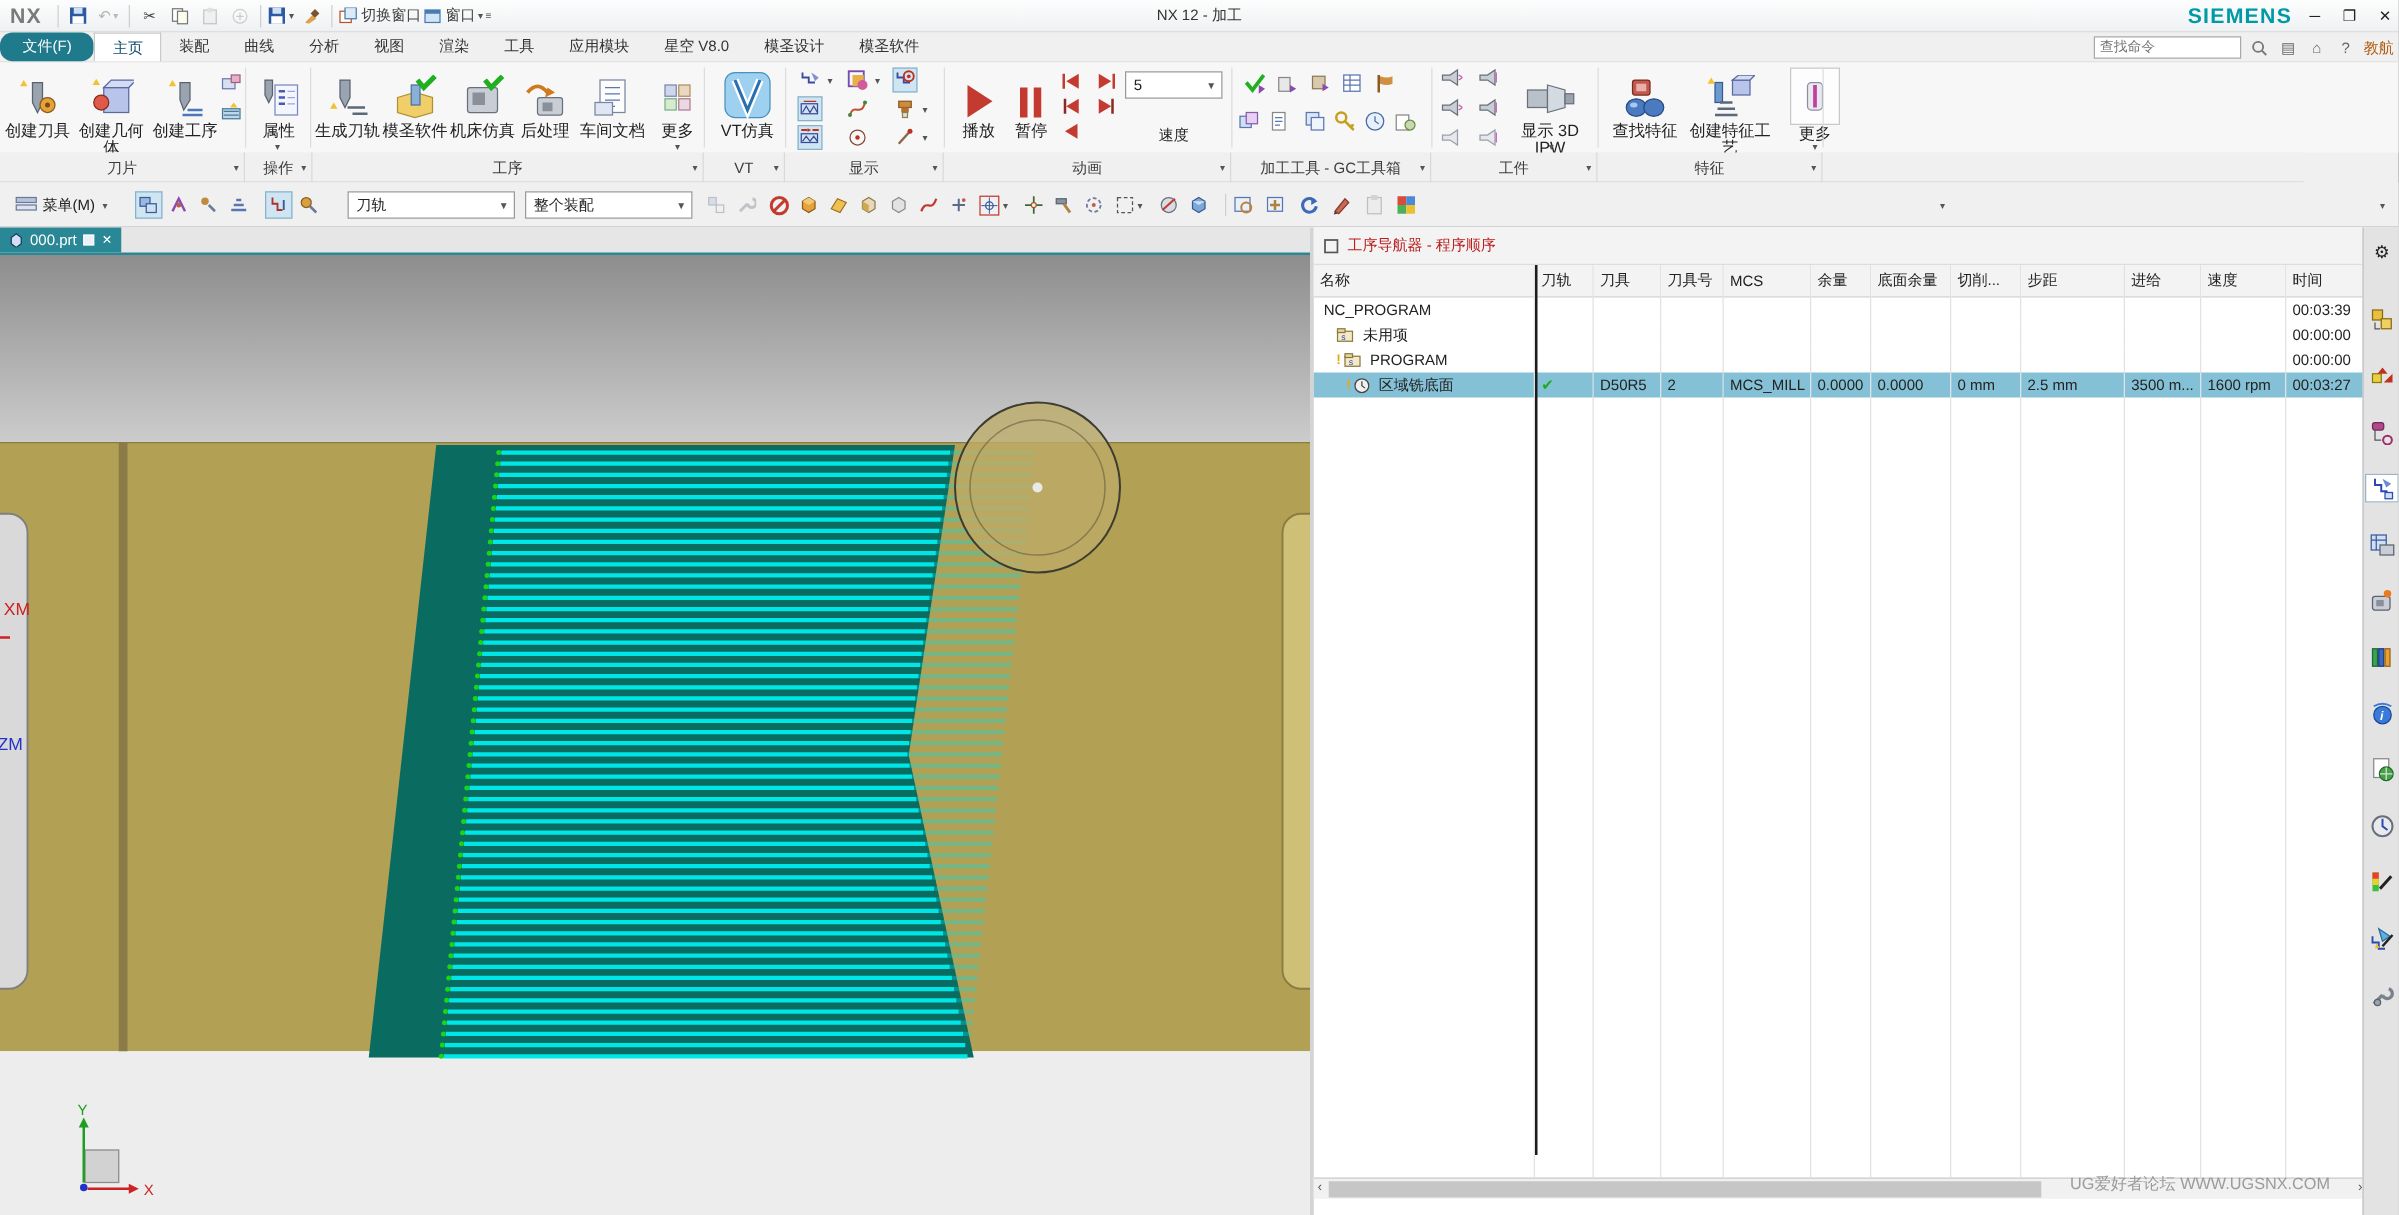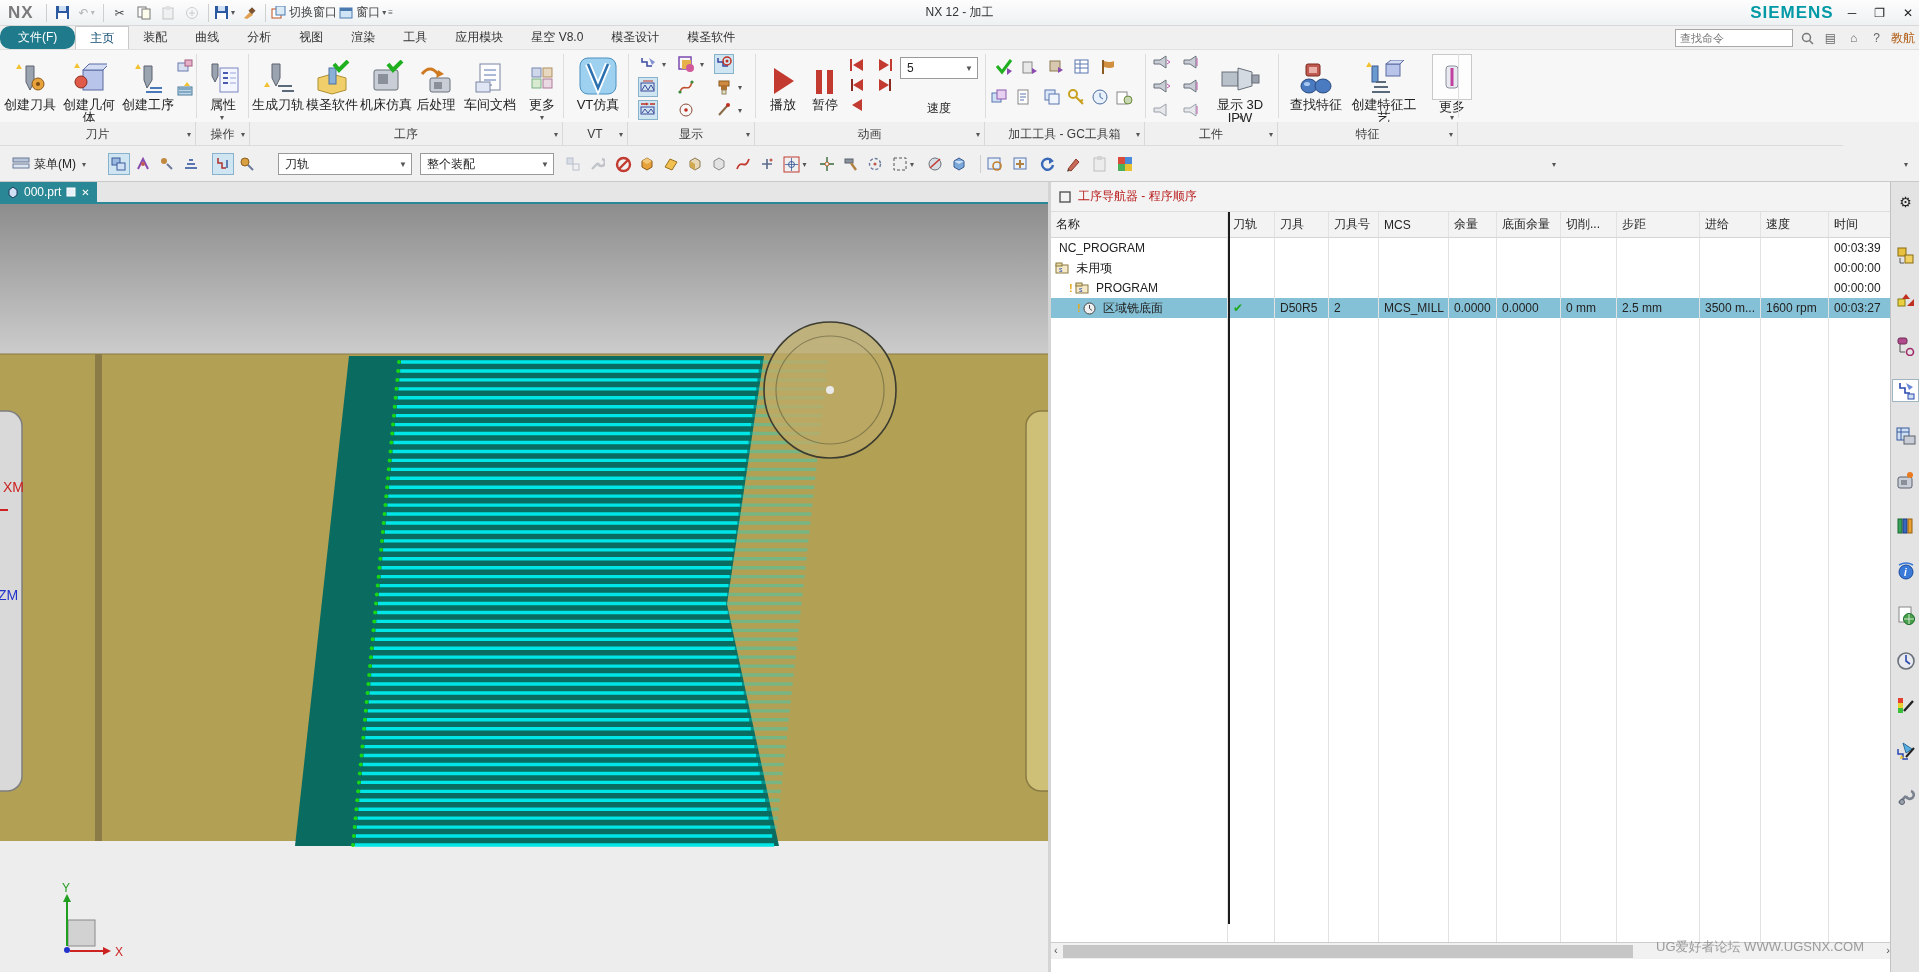--- a/index.html
+++ b/index.html
@@ -1058,21 +1058,21 @@
           <div class="ccell"></div>
           <div class="ccell"></div>
           <div class="ccell"></div>
           <div class="ccell"></div>
           <div class="ccell"></div>
           <div class="ccell"></div>
           <div class="ccell"></div>
           <div class="ccell"></div>
         <div class="ccell">00:03:39</div>
 
-        <div class="ccell" style="padding-left:4px;">
+        <div class="ccell" style="padding-left:18px;">
           <span class="treeicons"><svg width="14" height="12">
                 <rect x="1" y="3" width="12" height="8" fill="#f5e9c8" stroke="#8a7a40"></rect>
                 <rect x="1" y="1" width="6" height="3" fill="#e8d8a0" stroke="#8a7a40"></rect>
                 <text x="4" y="10" font-size="7" fill="#2a4ab0">s</text>
               </svg>&nbsp;<span>未用项</span></span>
         </div>
         <div class="ccell"></div>
           <div class="ccell"></div>
           <div class="ccell"></div>
           <div class="ccell"></div>

